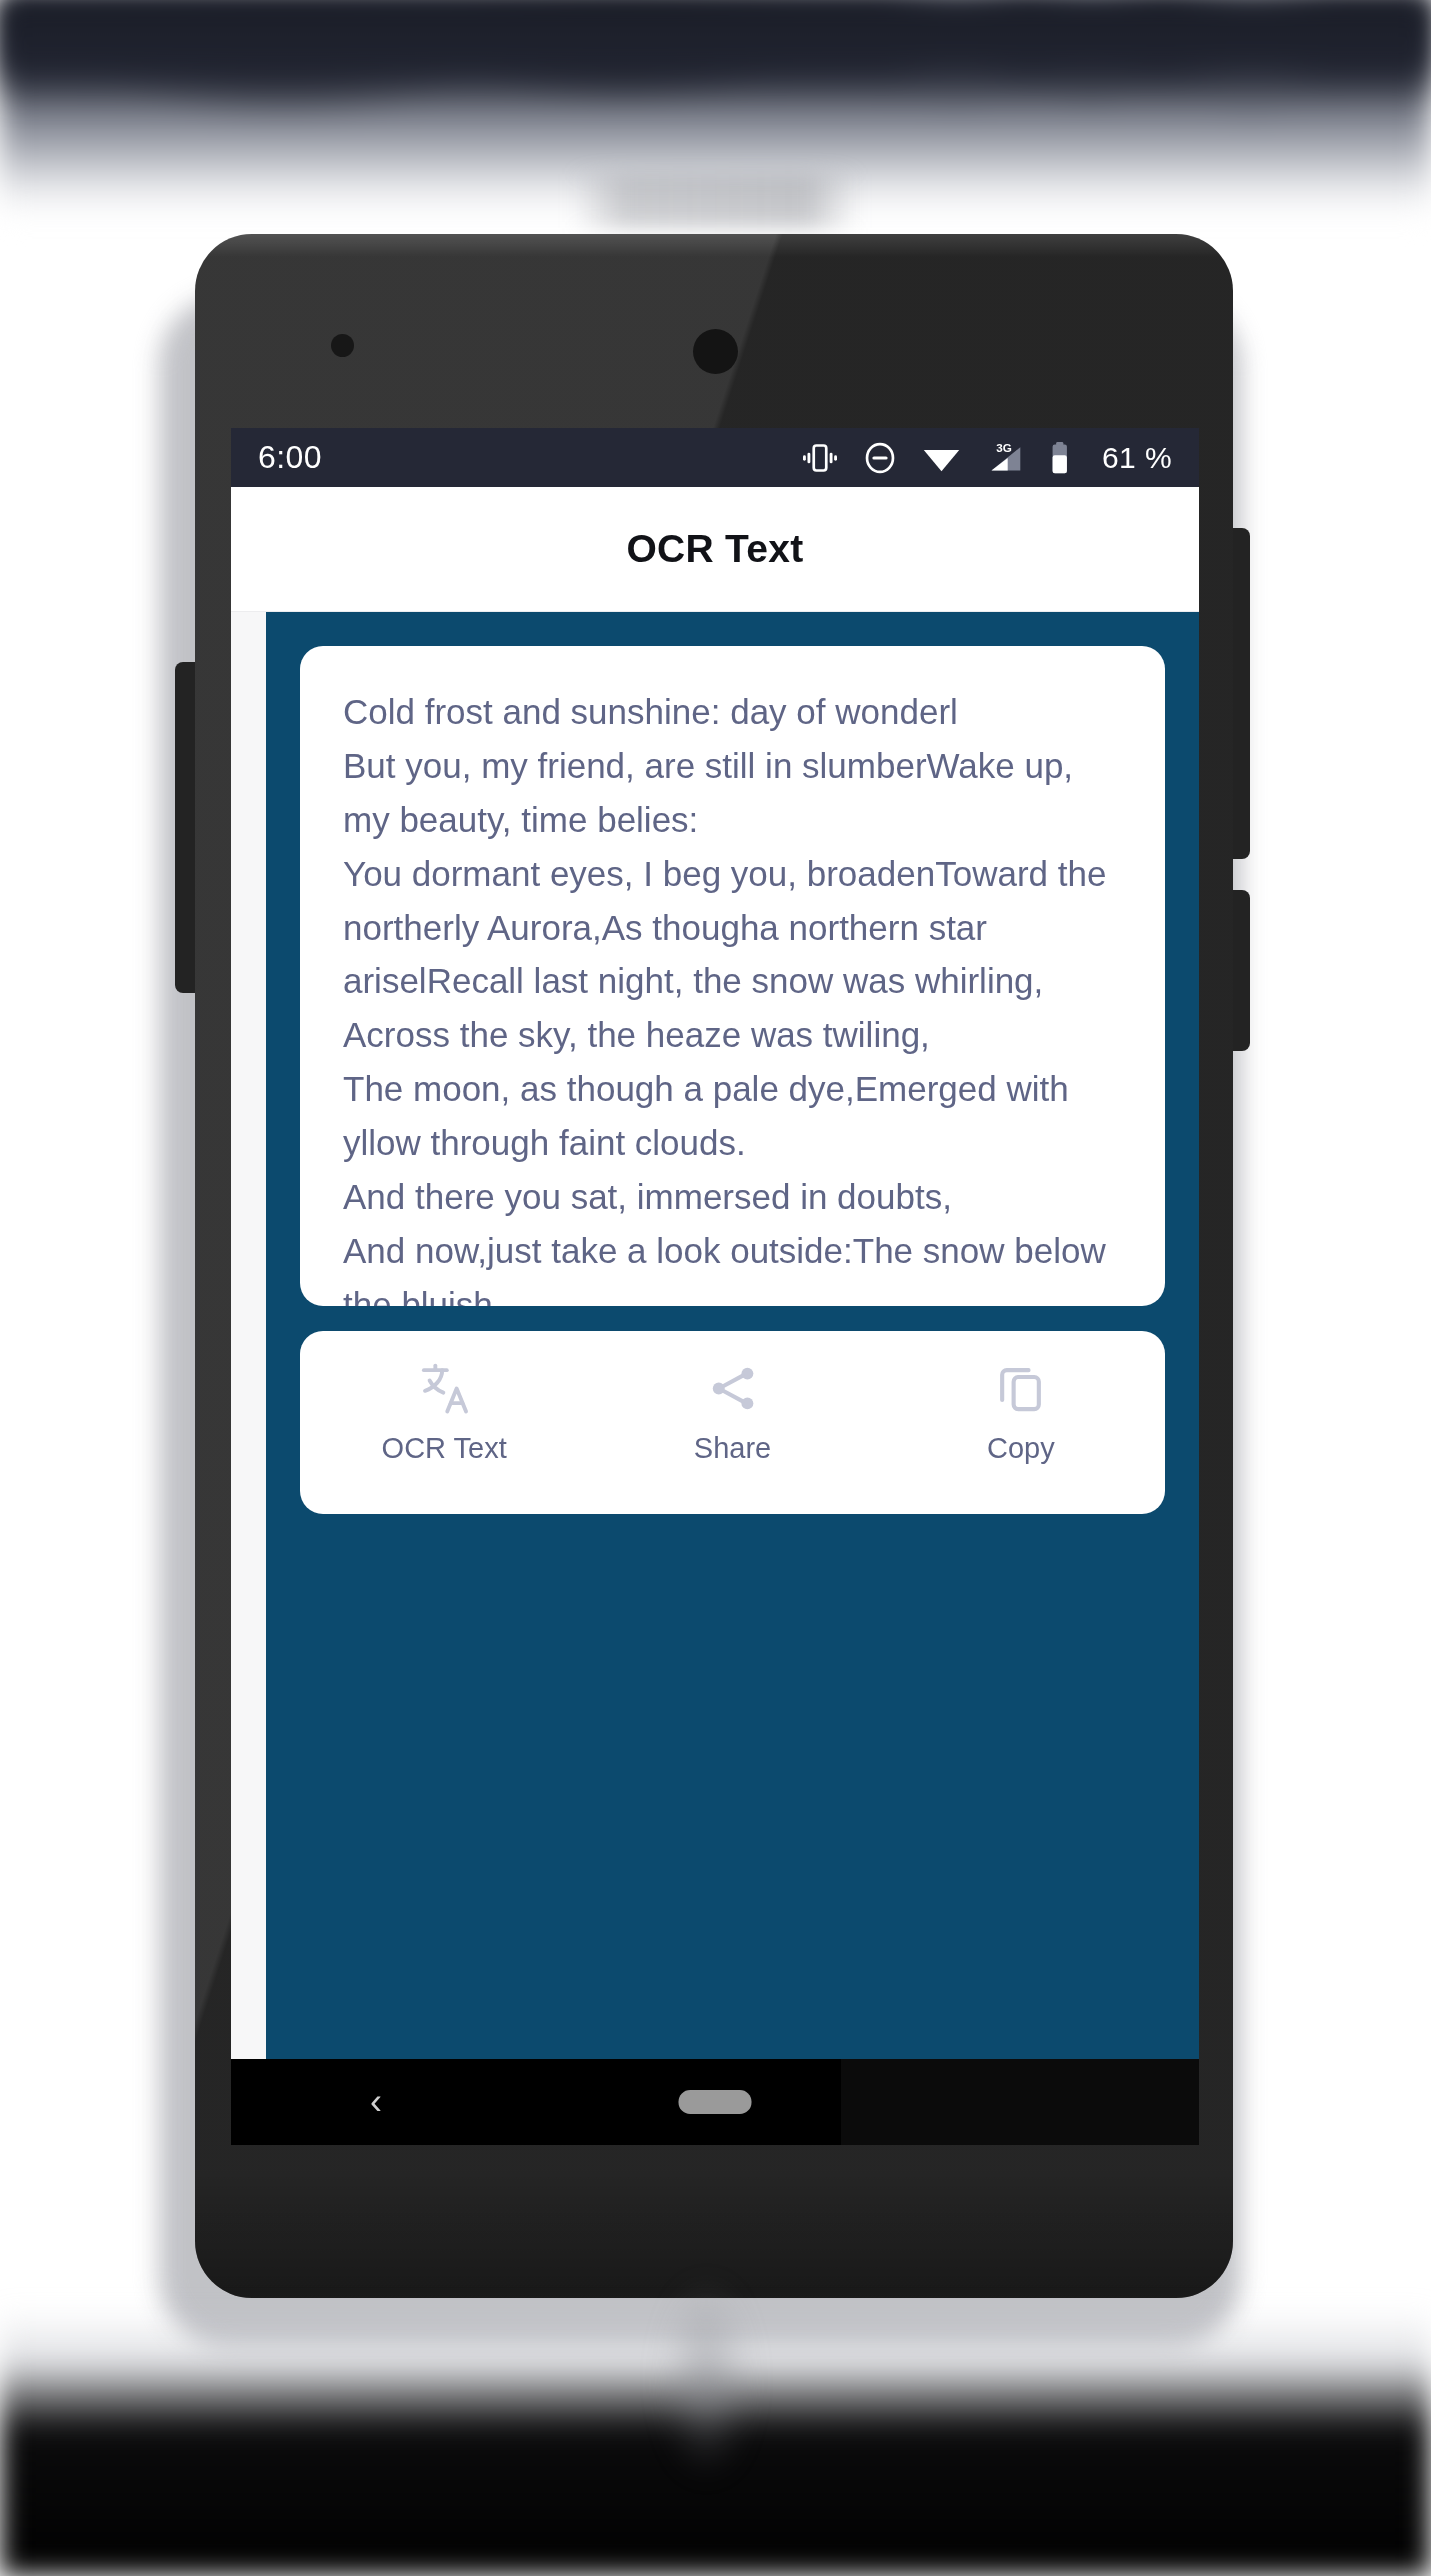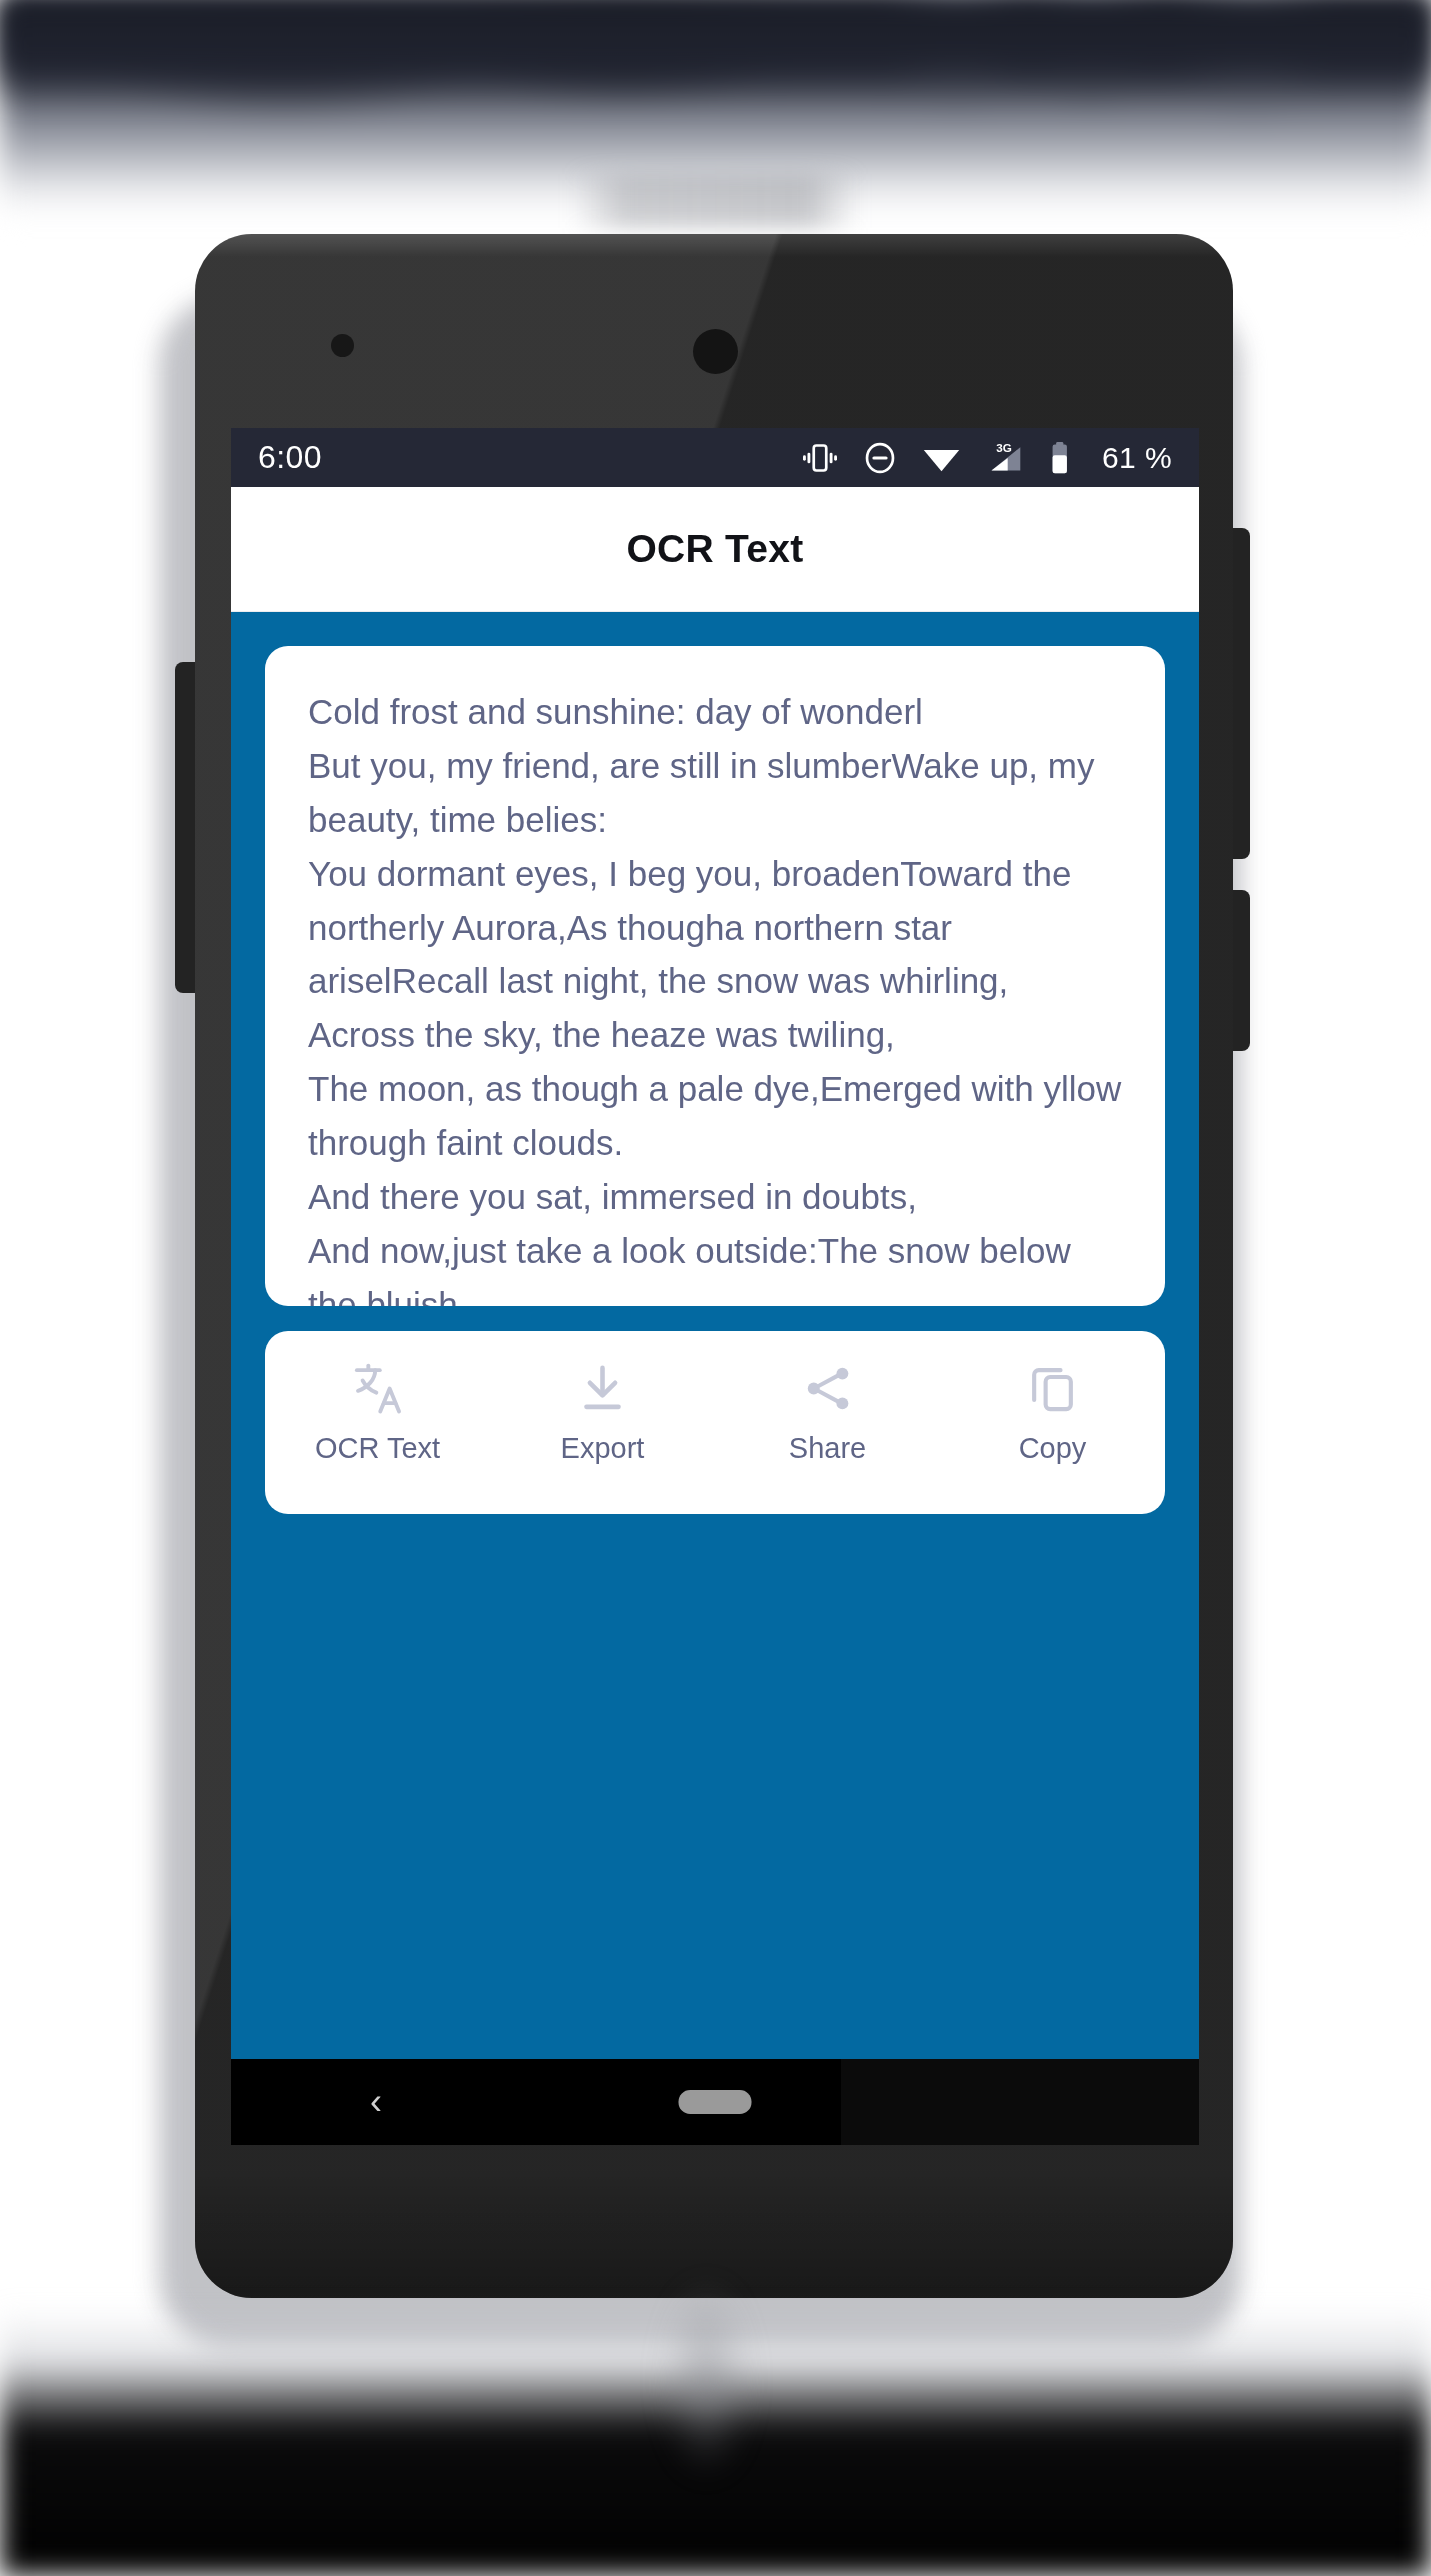--- a/index.html
+++ b/index.html
@@ -104,21 +104,21 @@
   .batt-pct { font-size: 30px; letter-spacing: 0.4px; margin-left: 7px; }
 
   
   .appbar {
     height: 125px; background: #ffffff; display: flex; align-items: center; justify-content: center;
     border-bottom: 1.8px solid #ededef;
   }
   .appbar-title { font-size: 39px; font-weight: bold; color: #111217; letter-spacing: 0.3px; }
 
   
-  .content { padding: 34px 34px 0 34px; background: #0369a1; height: 1533px; }
+  .content { padding: 34px 34px 0 34px; background: #0c4a6e; height: 1533px; margin-left: 35px; }
 
   .text-card {
     background: #ffffff; border-radius: 23px; height: 660px;
     padding: 39px 0 0 0; overflow: hidden;
   }
   .ocr-text {
     font-size: 35px; line-height: 1.54; color: #5f6586;
     padding: 0 43px; white-space: pre-wrap; word-wrap: break-word;
   }
 
@@ -228,28 +228,20 @@
             <path d="M3 4h10"></path>
               <path d="M8 2v2"></path>
             <path d="M11 4c0 4-3.2 7.5-7.5 9"></path>
             <path d="M5.5 8.5c1.4 2.6 3.6 4.4 6 5.3"></path>
             <path d="M13.2 22l4.1-10 4.1 10"></path>
             <path d="M14.8 18.4h5"></path>
           </svg>
           <div class="tool-label">OCR Text</div>
         </div>
 
-        <div class="tool-btn">
-          <svg class="tool-icon" viewBox="0 0 24 24" fill="none" stroke="currentColor" stroke-width="2" stroke-linecap="round" stroke-linejoin="round">
-            <path d="M12 3v11"></path>
-              <path d="M6.5 9.5L12 15l5.5-5.5"></path>
-              <path d="M5 20h14"></path>
-          </svg>
-          <div class="tool-label">Export</div>
-        </div>
 
         <div class="tool-btn">
           <svg class="tool-icon" viewBox="0 0 24 24" fill="none" stroke="currentColor" stroke-width="1.8" stroke-linecap="round" stroke-linejoin="round">
             <circle cx="18.5" cy="5.5" r="2.6" fill="currentColor" stroke="none"></circle>
             <circle cx="6" cy="12" r="2.6" fill="currentColor" stroke="none"></circle>
             <circle cx="18.5" cy="18.5" r="2.6" fill="currentColor" stroke="none"></circle>
             <path d="M8.3 10.8l8-4.3"></path>
               <path d="M8.3 13.2l8 4.3"></path>
           </svg>
           <div class="tool-label">Share</div>

